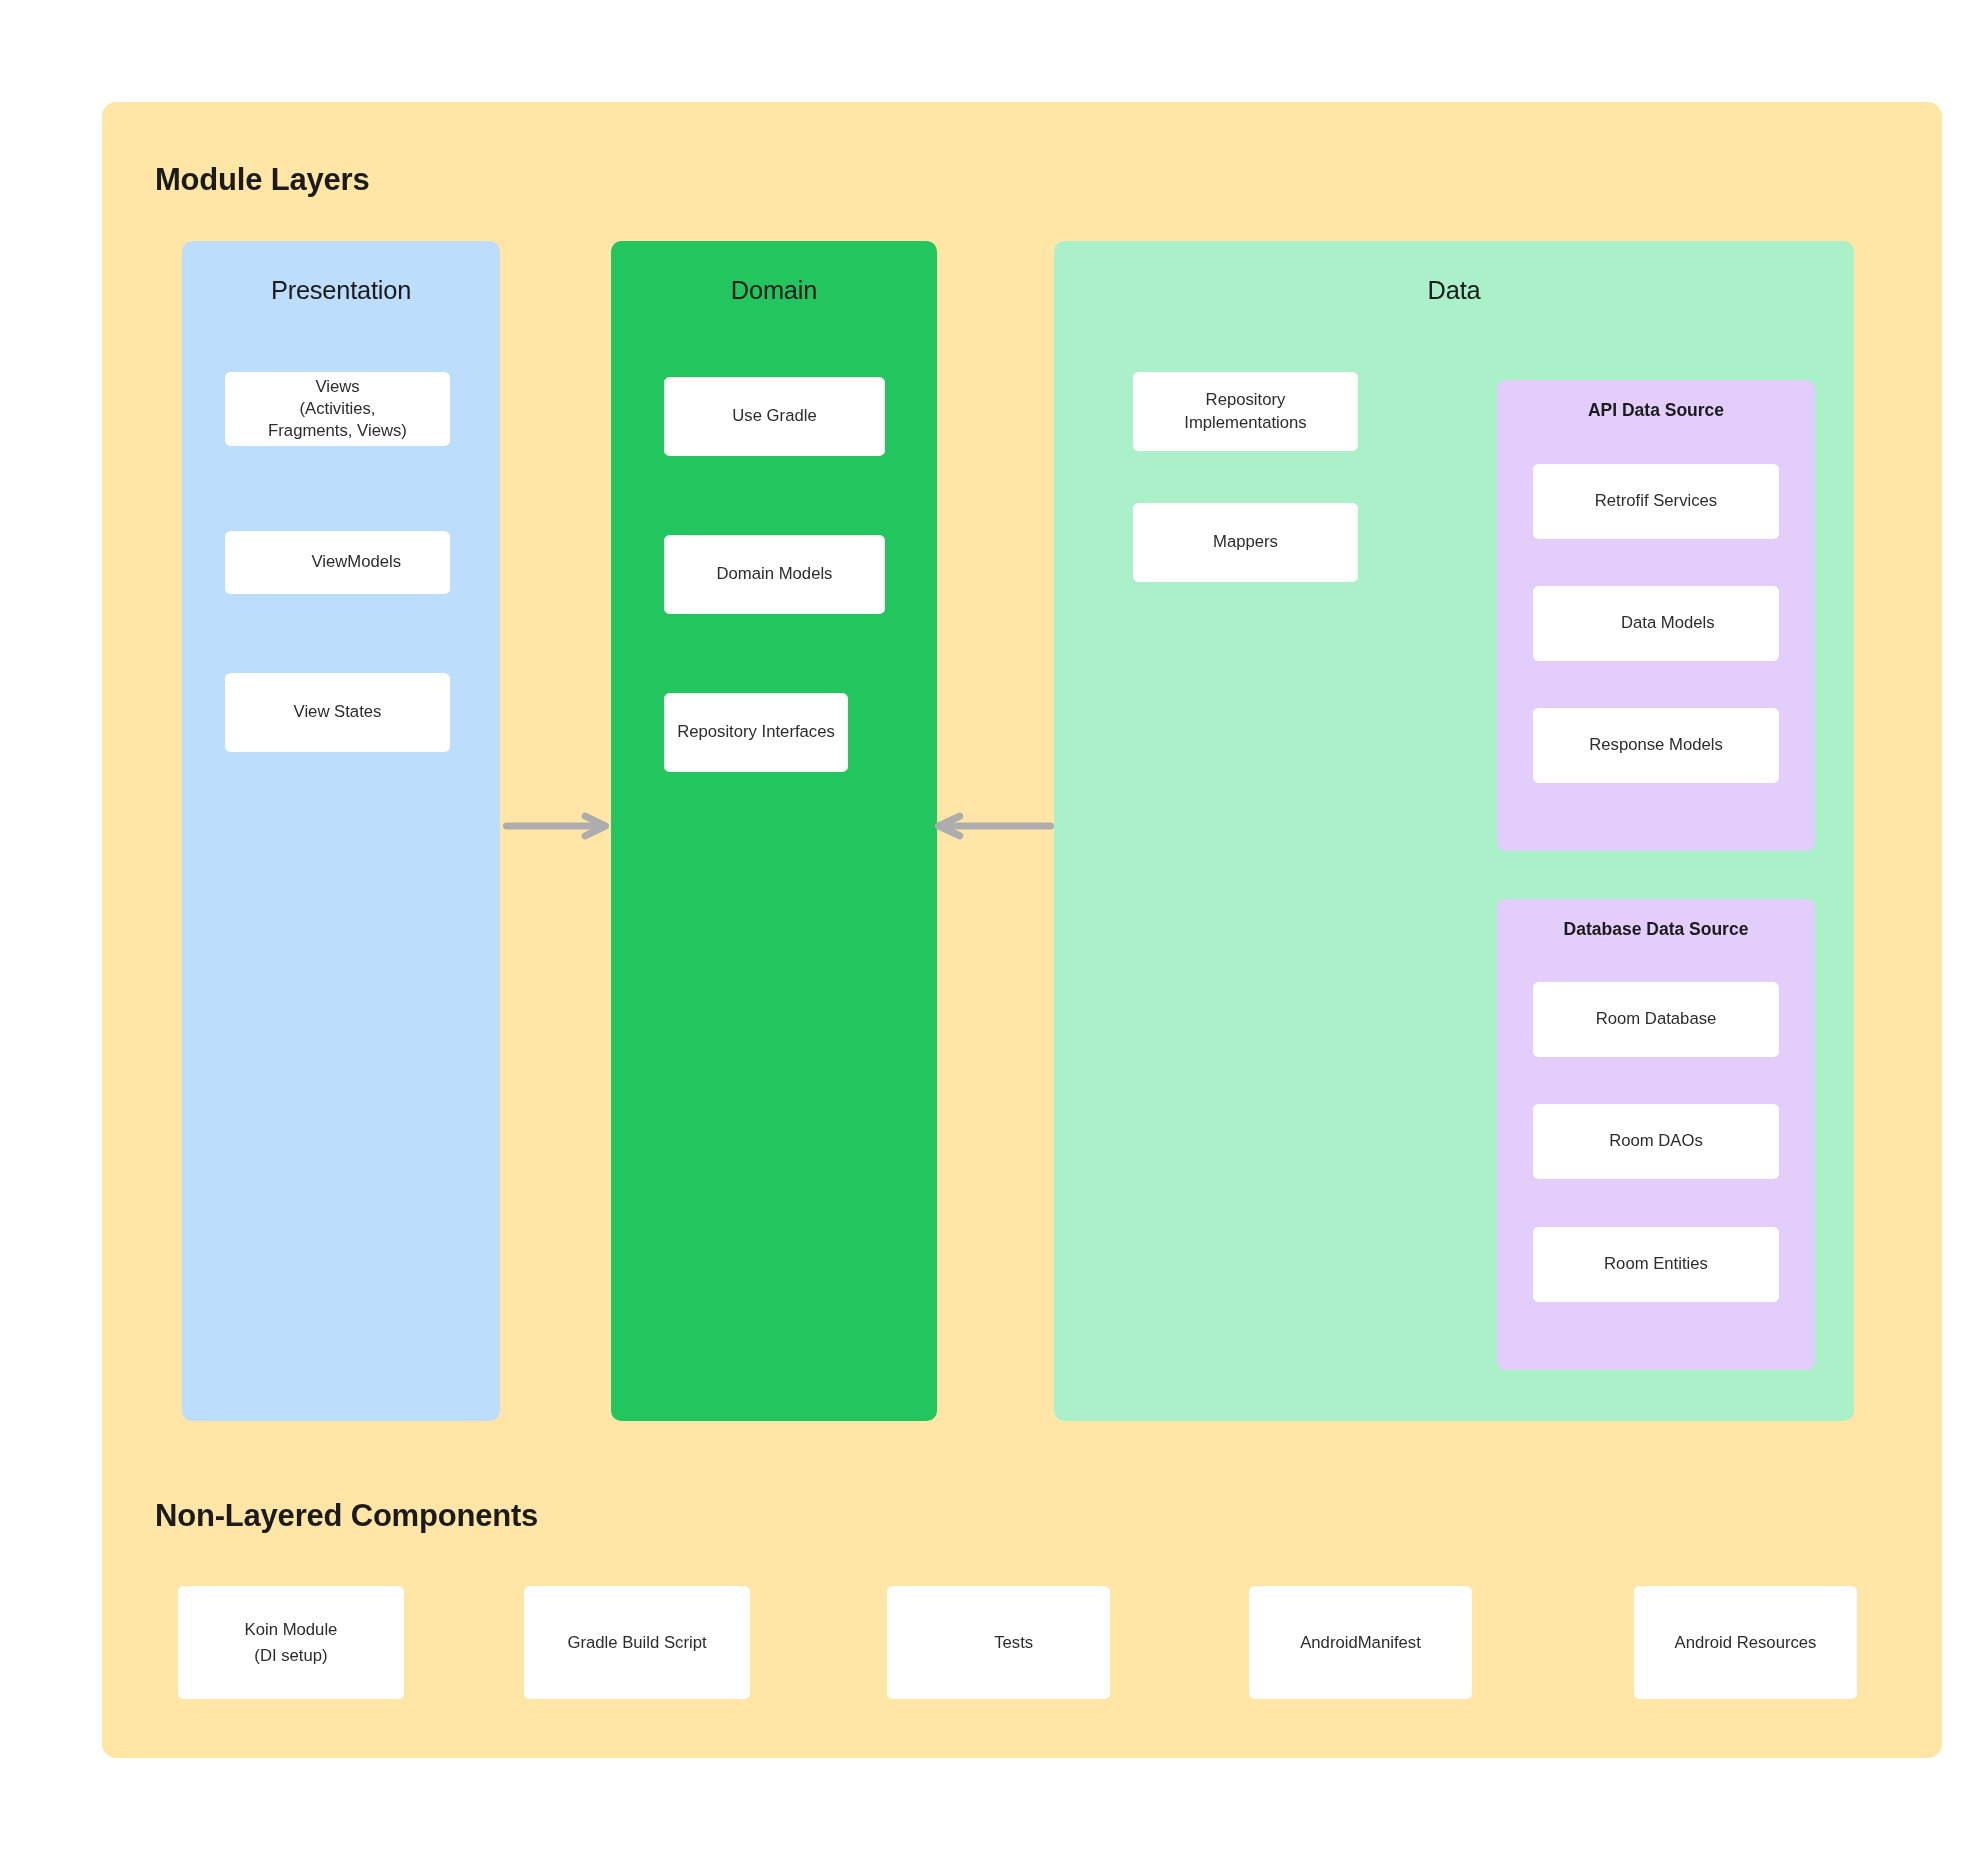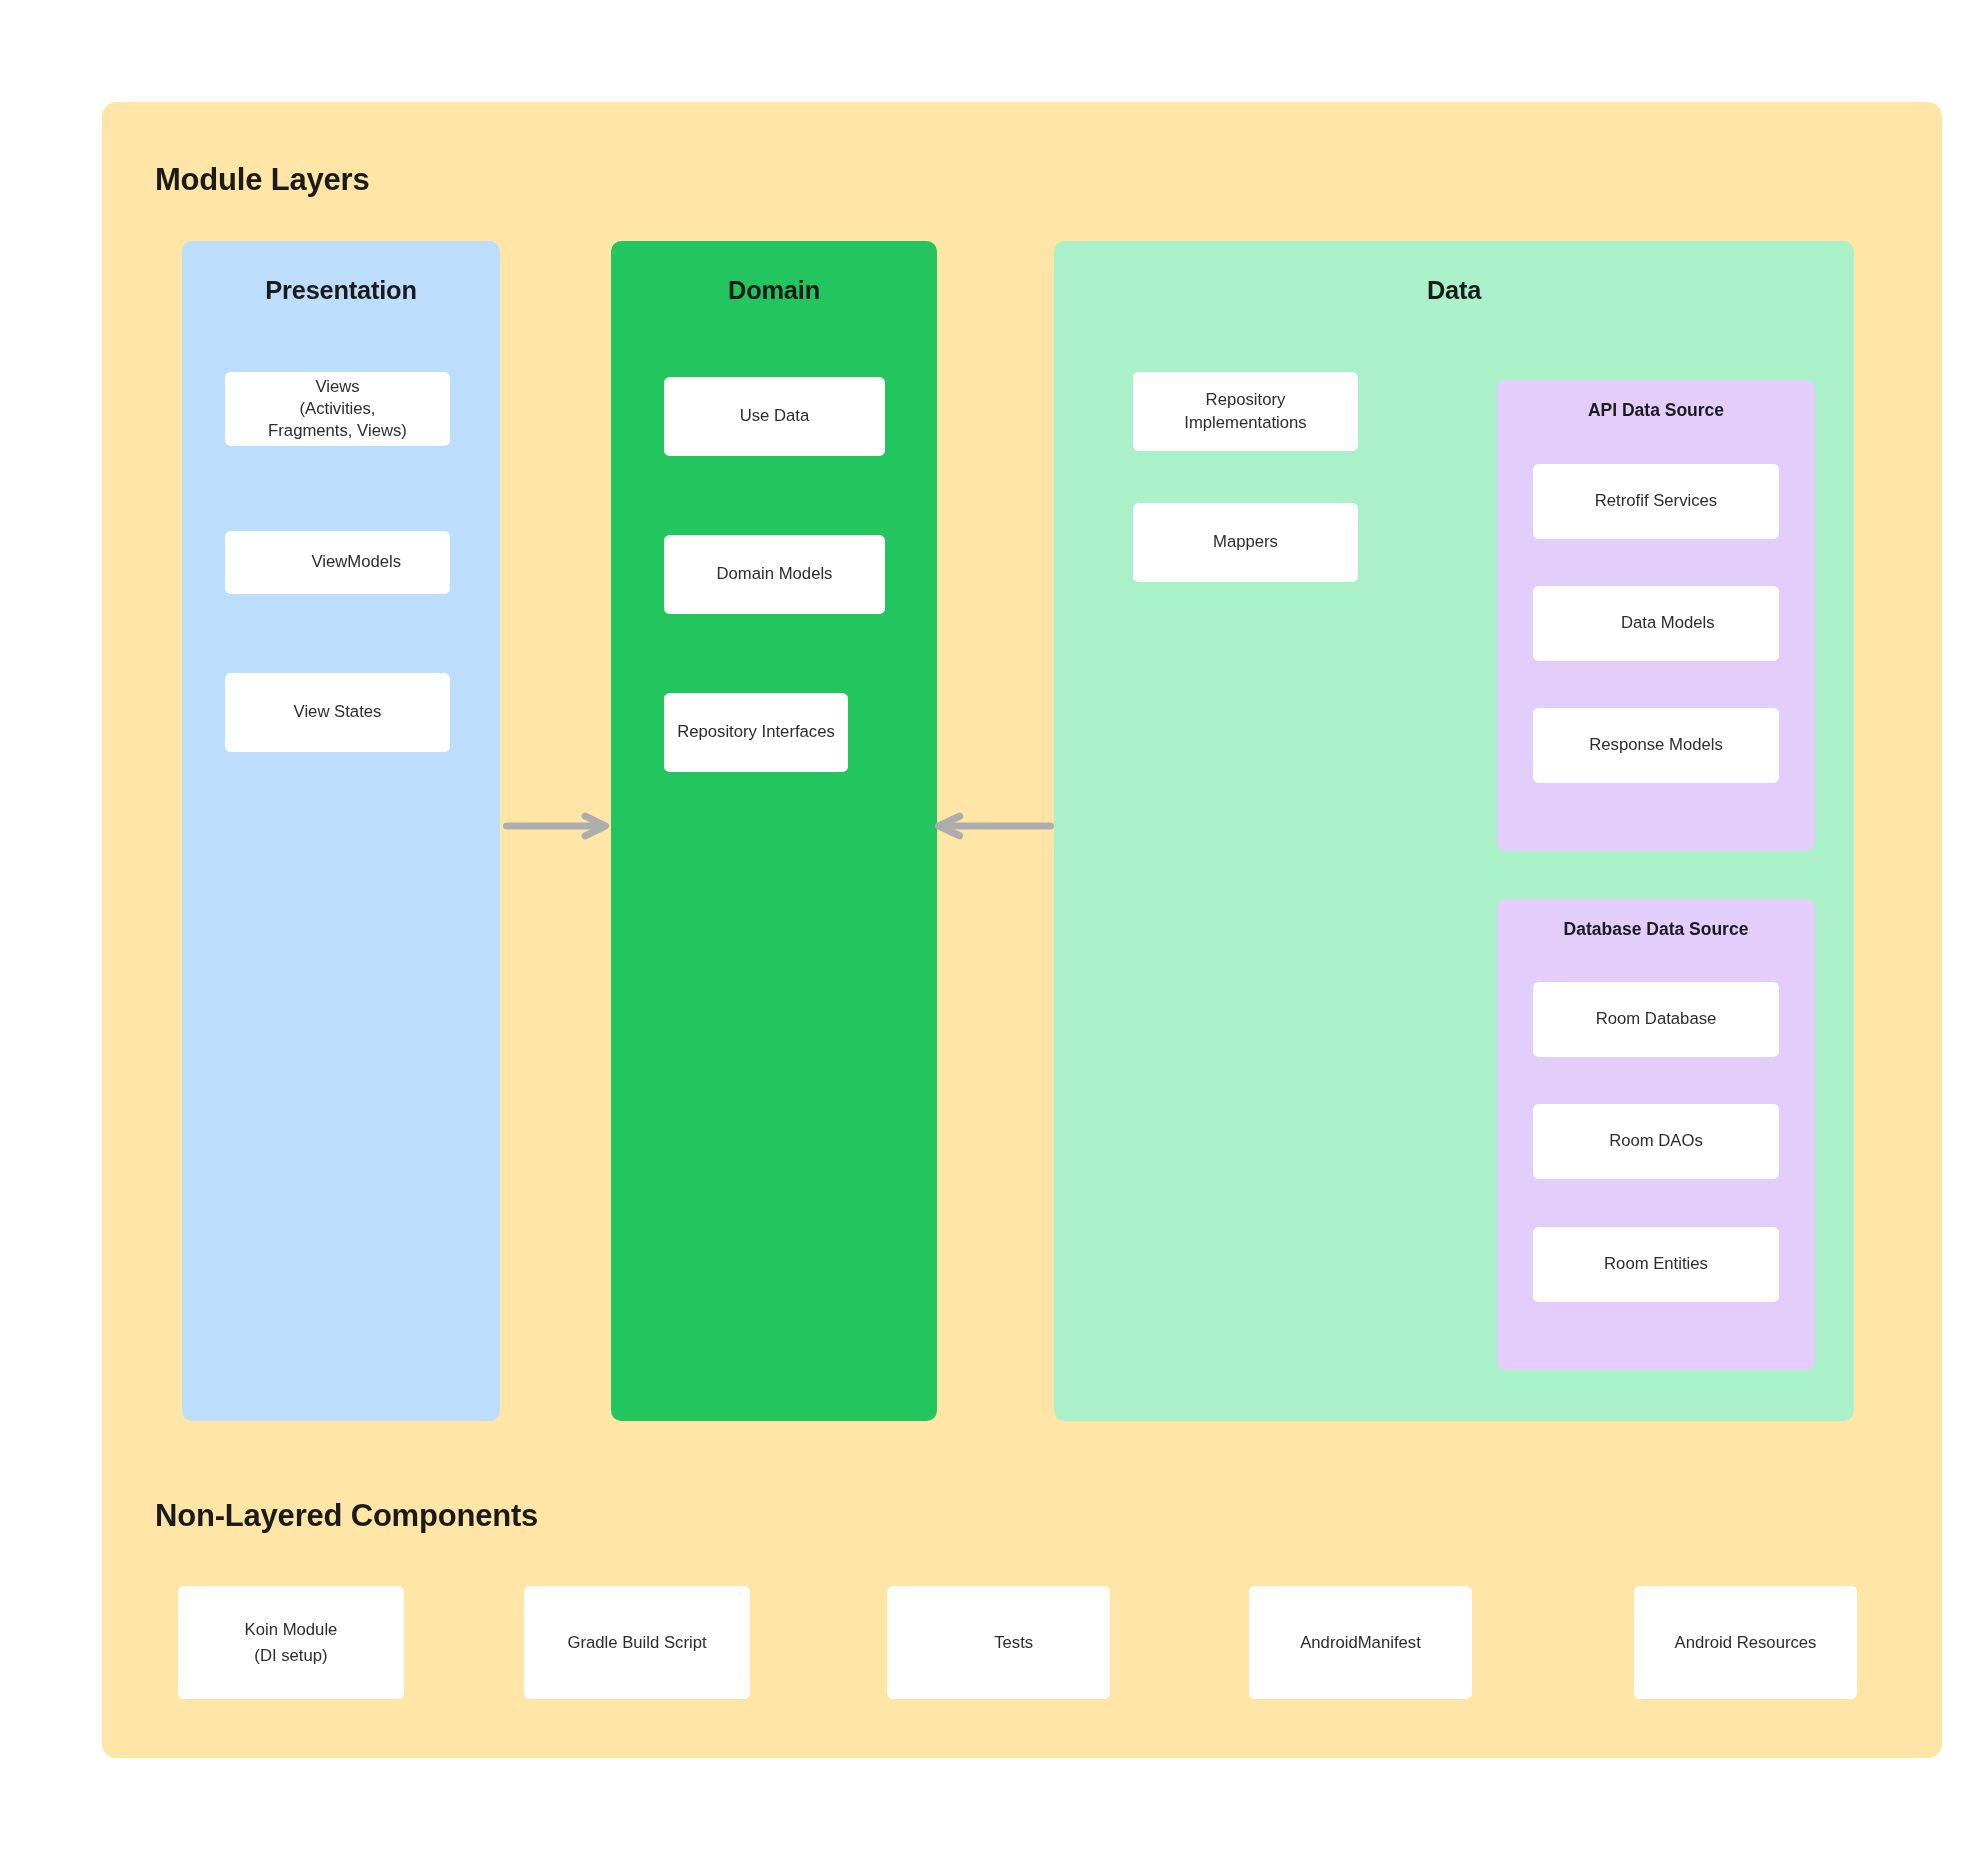--- a/index.html
+++ b/index.html
@@ -57,21 +57,21 @@
   .layer-panel.domain       { left: 611px; width: 326px;  background: #22c55e; }
   .layer-panel.data         { left: 1054px; width: 800px; background: #aaf0c8; }
 
   .layer-title {
     position: absolute;
     left: 0;
     right: 0;
     top: 37px;
     text-align: center;
     font-size: 25.4px;
-    font-weight: 700;
+    font-weight: 400;
     color: #1b1b1b;
     letter-spacing: -0.2px;
     line-height: 1;
   }
 
   
   .card {
     position: absolute;
     background: #ffffff;
     border-radius: 5.6px;
@@ -192,21 +192,21 @@
       <g stroke="#adadad" stroke-width="18" stroke-linecap="round" fill="none">
         <line x1="9" y1="28" x2="250" y2="28"></line>
         <polyline points="207,3 258,28 207,53" stroke-linejoin="round"></polyline>
       </g>
     </svg>
   </div>
 
   <div class="layer-panel domain">
     <div class="layer-title">Domain</div>
   </div>
-  <div class="card" id="card-usecases">Use Data</div>
+  <div class="card" id="card-usecases">Use Gradle</div>
   <div class="card" id="card-domainmodels">Domain Models</div>
   <div class="card" id="card-repointerf">Repository Interfaces</div>
 
   <div class="arrow" id="arrow-data-to-domain">
     <svg viewBox="0 0 300 56" preserveAspectRatio="none">
       <g stroke="#adadad" stroke-width="18" stroke-linecap="round" fill="none">
         <line x1="14" y1="28" x2="291" y2="28"></line>
         <polyline points="62,3 9,28 62,53" stroke-linejoin="round"></polyline>
       </g>
     </svg>

